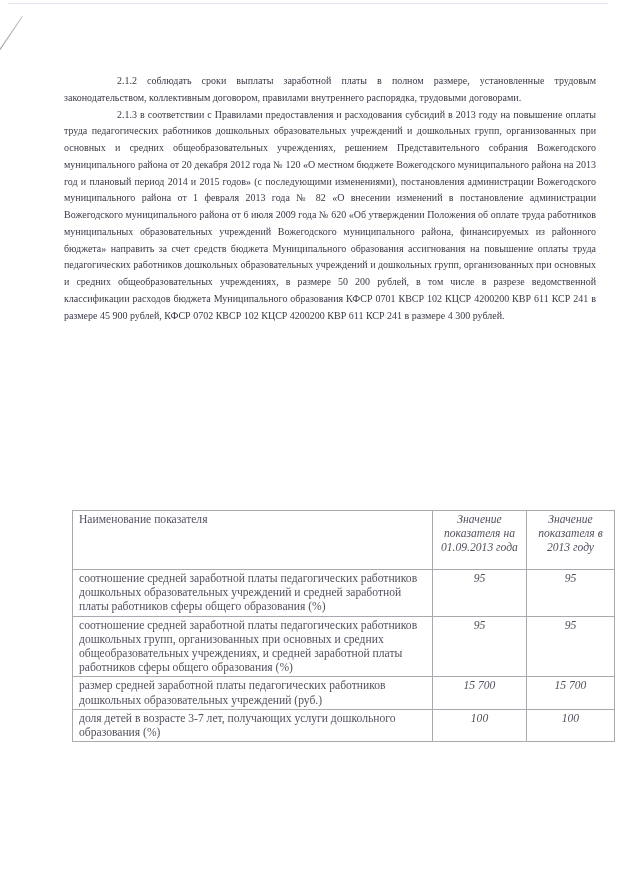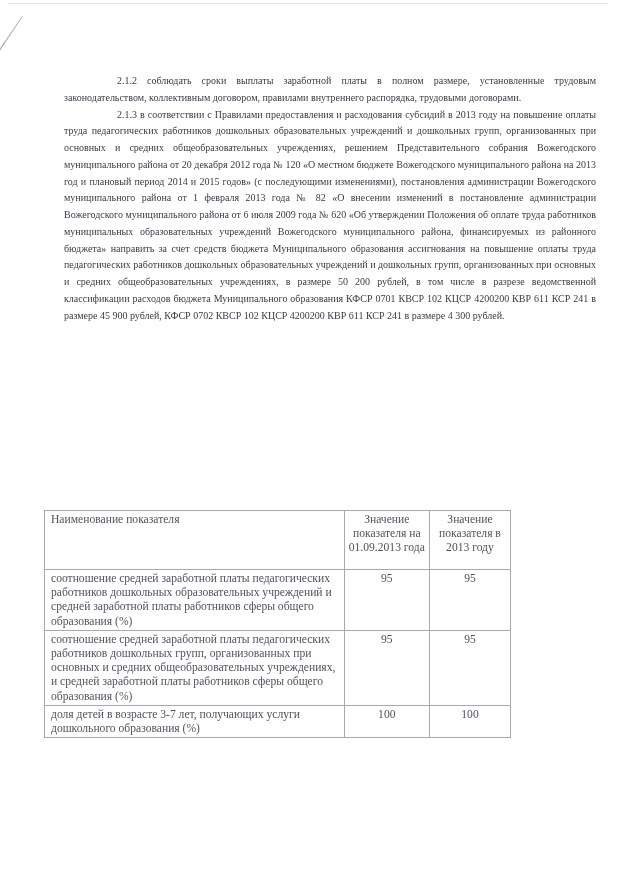--- a/index.html
+++ b/index.html
@@ -46,23 +46,23 @@
       margin: 0;
       text-align: justify;
       text-indent: 53px;
       hyphens: none;
     }
     .para.spaced {
       margin-top: 16px;
     }
     .table-wrap {
       position: absolute;
-      left: 44px;
+      left: 72px;
       top: 510px;
-      width: 467px;
+      width: 543px;
     }
     table.indicators {
       width: 100%;
       border-collapse: collapse;
       font-size: 11.6px;
       line-height: 14.2px;
       color: #55505e;
     }
     table.indicators td, table.indicators th {
       border: 1px solid #a9a9b0;
@@ -71,20 +71,21 @@
       font-weight: normal;
     }
     table.indicators th.name-col {
       text-align: left;
       width: 359px;
       height: 55px;
     }
     table.indicators th.val-col, table.indicators td.val {
       text-align: center;
       padding-left: 3px;
+      font-style: italic;
     }
     table.indicators th.val-col.c1 { width: 88px; }
     table.indicators th.val-col.c2 { width: 82px; }
   </style>
 </head>
 <body>
 
 <div class="top-edge"></div>
 <div class="scan-line"></div>
 
@@ -107,19 +108,24 @@
         <td>соотношение средней заработной платы педагогических работников дошкольных образовательных учреждений и средней заработной платы работников сферы общего образования (%)</td>
         <td class="val">95</td>
         <td class="val">95</td>
       </tr>
       <tr>
         <td>соотношение средней заработной платы педагогических работников дошкольных групп, организованных при основных и средних общеобразовательных учреждениях, и средней заработной платы работников сферы общего образования (%)</td>
         <td class="val">95</td>
         <td class="val">95</td>
       </tr>
       <tr>
+        <td>размер средней заработной платы педагогических работников дошкольных образовательных учреждений (руб.)</td>
+        <td class="val">15 700</td>
+        <td class="val">15 700</td>
+      </tr>
+      <tr>
         <td>доля детей в возрасте 3-7 лет, получающих услуги дошкольного образования (%)</td>
         <td class="val">100</td>
         <td class="val">100</td>
       </tr>
     </tbody>
   </table>
 </div>
 
 </body></html>

